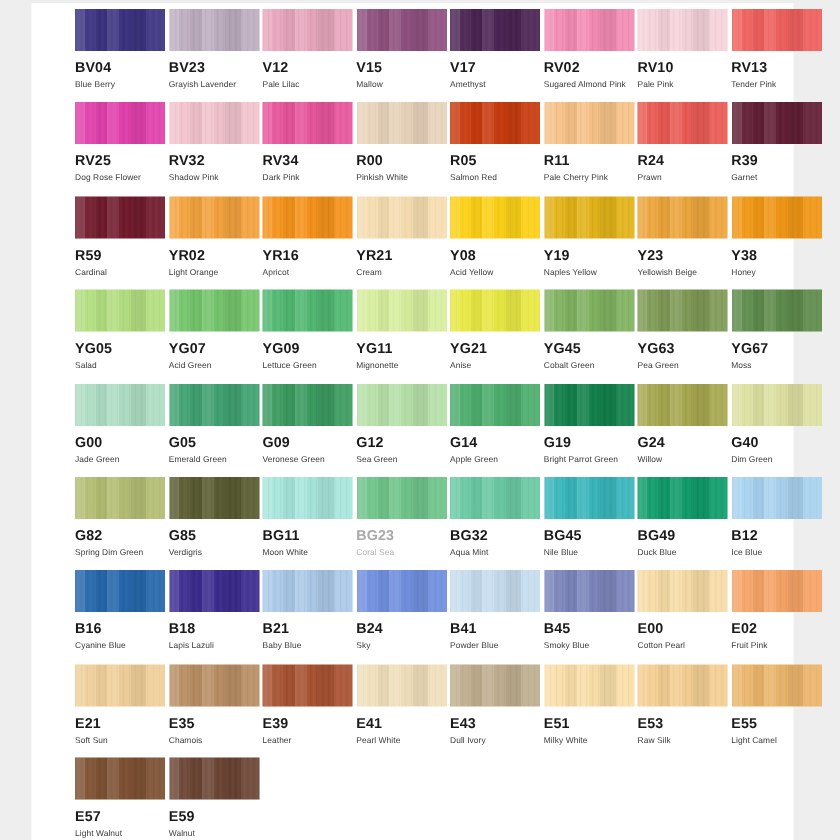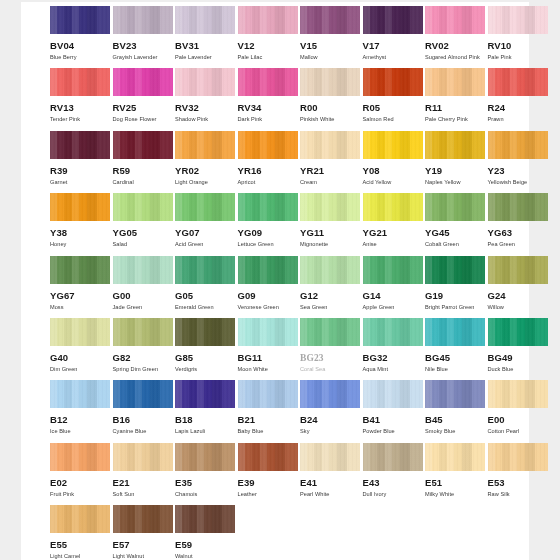--- a/index.html
+++ b/index.html
@@ -85,21 +85,20 @@
   .swatch-code {
     margin-top: 7px;
     font-size: 9.5px;
     font-weight: bold;
     color: #1a1a1a;
     letter-spacing: 0.1px;
     line-height: 10px;
   }
   .swatch-code.muted {
     color: #a8a8a8;
-    font-family: Liberation Serif, serif;
   }
 
   .swatch-name {
     margin-top: 3px;
     font-size: 5.6px;
     color: #3a3a3a;
     line-height: 7px;
     letter-spacing: 0.05px;
     white-space: nowrap;
   }
@@ -122,28 +121,20 @@
       </div>
       <div class="swatch-cell">
         <div class="swatch-chip" style="background-color: rgb(189, 174, 192);">
           <div class="bands"></div>
           <div class="grain"></div>
         </div>
         <div class="swatch-code">BV23</div>
         <div class="swatch-name">Grayish Lavender</div>
       </div>
       <div class="swatch-cell">
-        <div class="swatch-chip" style="background-color: rgb(207, 195, 214);">
-          <div class="bands"></div>
-          <div class="grain"></div>
-        </div>
-        <div class="swatch-code">BV31</div>
-        <div class="swatch-name">Pale Lavender</div>
-      </div>
-      <div class="swatch-cell">
         <div class="swatch-chip" style="background-color: rgb(232, 166, 189);">
           <div class="bands"></div>
           <div class="grain"></div>
         </div>
         <div class="swatch-code">V12</div>
         <div class="swatch-name">Pale Lilac</div>
       </div>
       <div class="swatch-cell">
         <div class="swatch-chip" style="background-color: rgb(142, 79, 126);">
           <div class="bands"></div>

